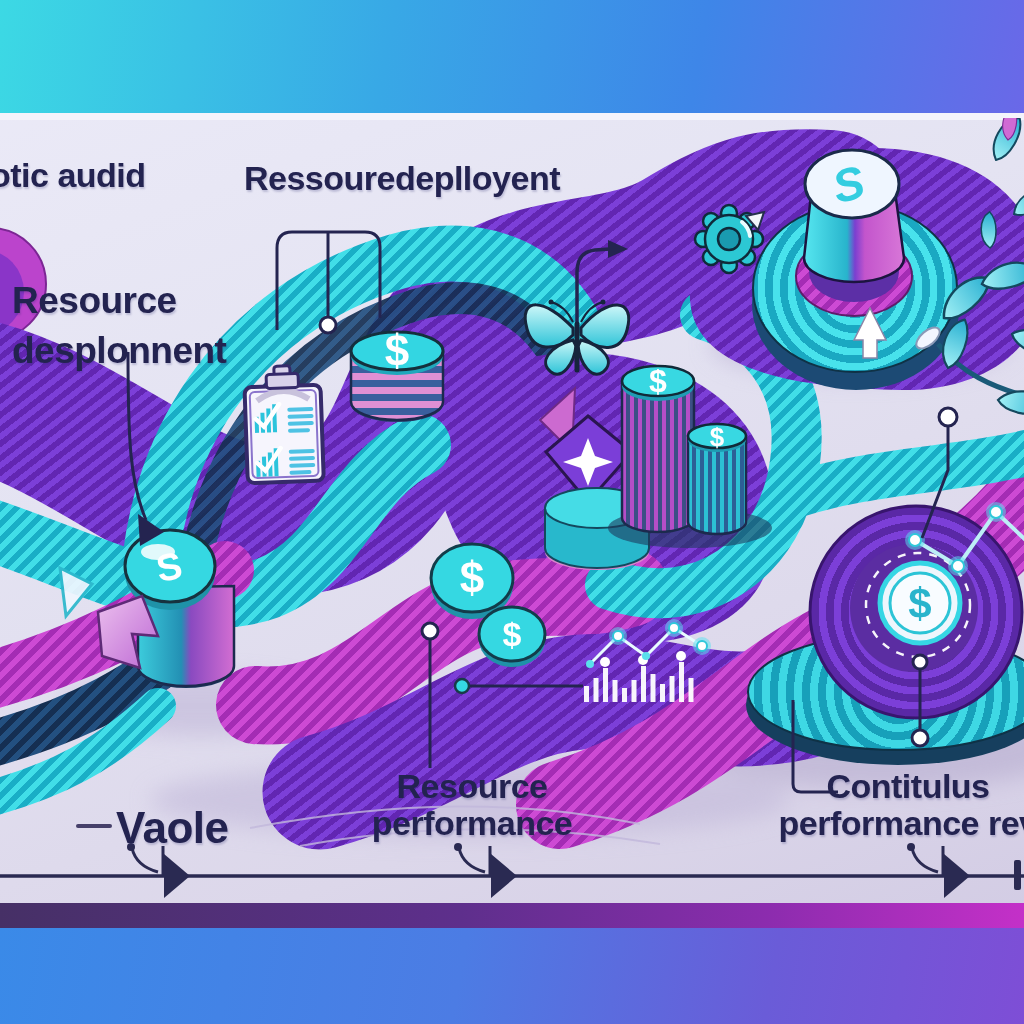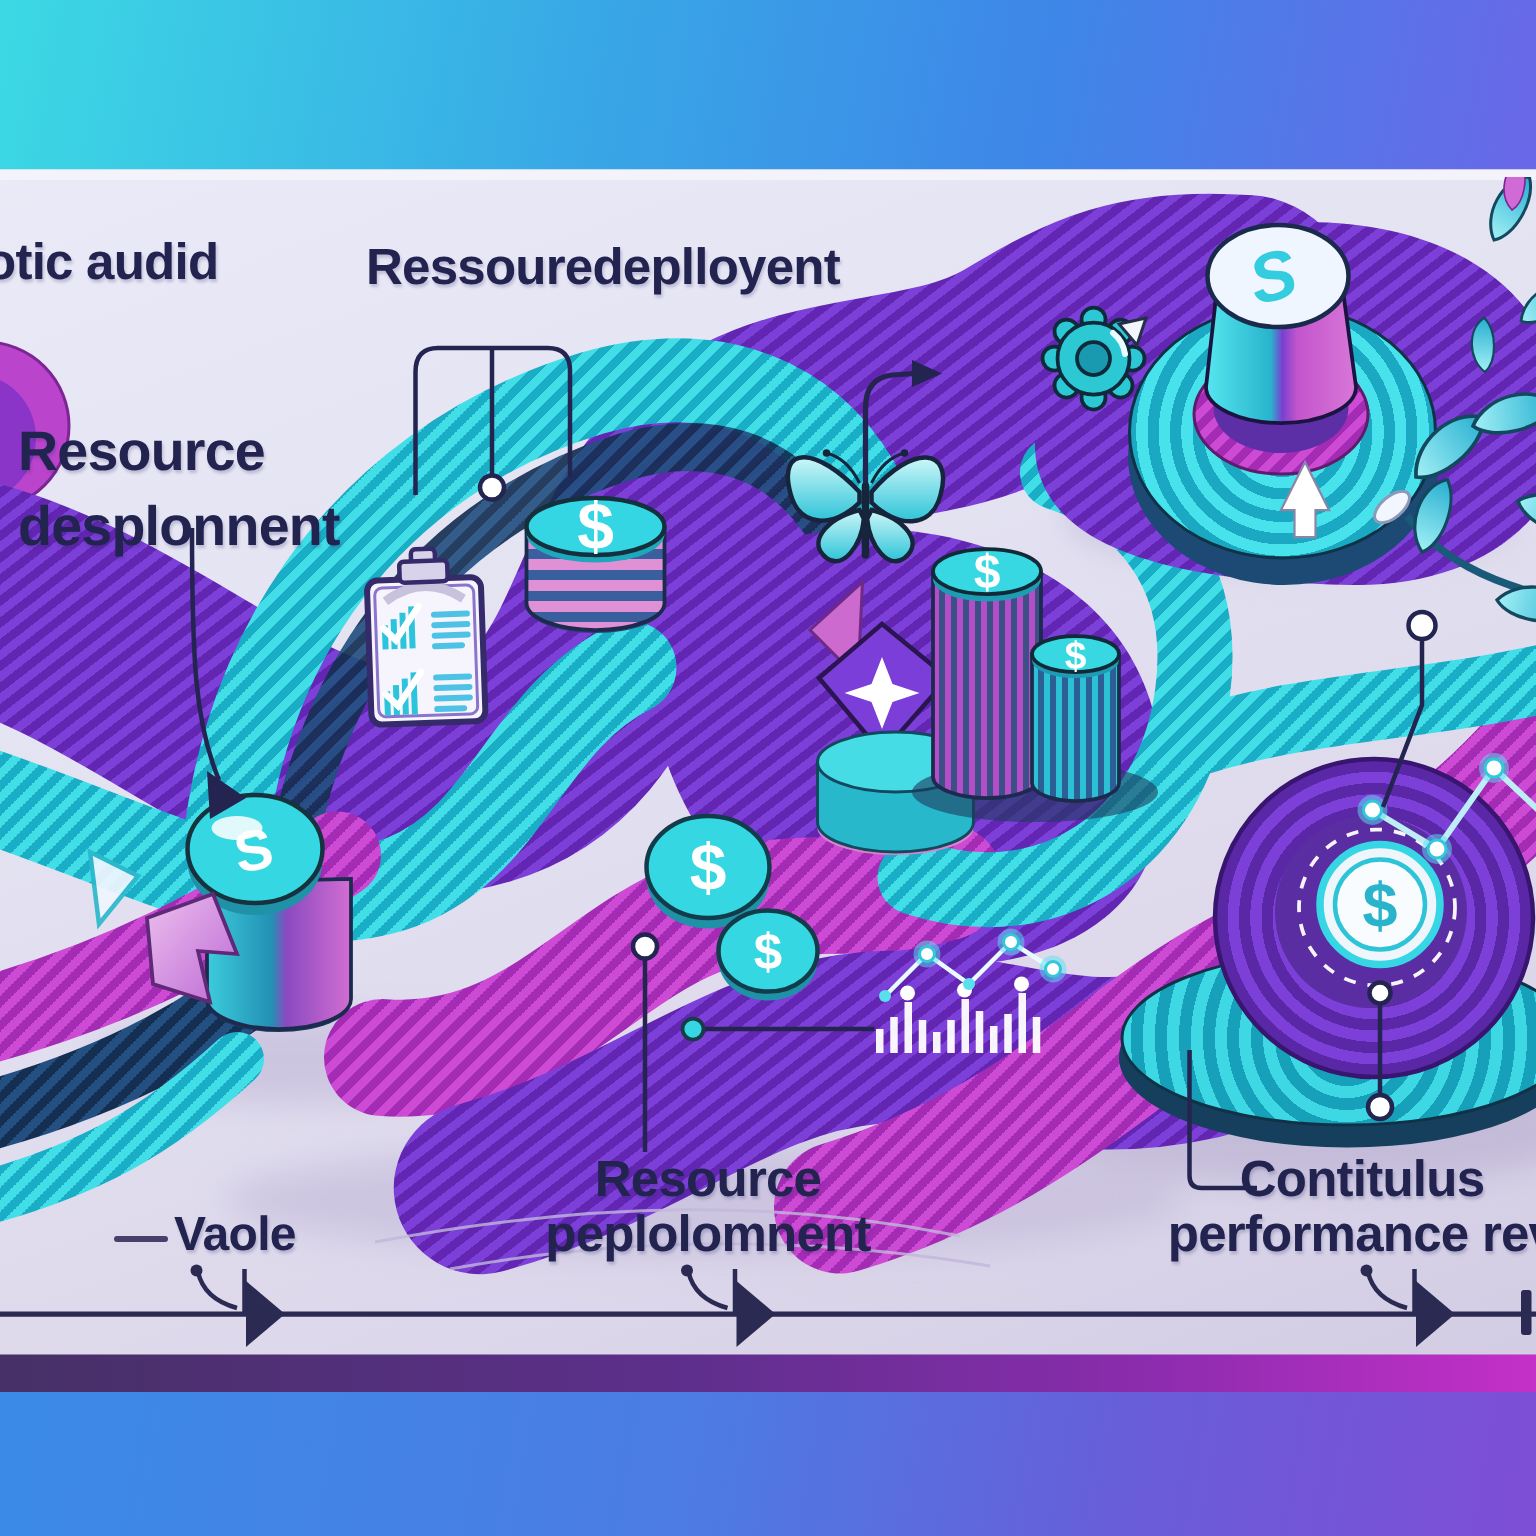--- a/index.html
+++ b/index.html
@@ -23,21 +23,21 @@
   }
   svg.canvas{position:absolute;left:0;top:0;}
   .lbl{
     position:absolute;color:#232350;font-weight:700;letter-spacing:-.5px;
     text-shadow:1px 2px 2px rgba(40,40,110,.22);line-height:1.0;white-space:nowrap;
   }
   .lbl .ln{display:block;}
   #lbl-top-left{left:-10px;top:158px;font-size:34px;}
   #lbl-top-center{left:244px;top:161px;font-size:34px;}
   #lbl-mid-left{left:12px;top:276px;font-size:37px;line-height:1.35;}
-  #lbl-bottom-left{left:116px;top:806px;font-size:32px;}
+  #lbl-bottom-left{left:116px;top:806px;font-size:44px;}
   #dash-vaole{position:absolute;left:76px;top:824px;width:36px;height:4px;background:#46406a;border-radius:2px;}
   #lbl-bottom-center{left:322px;top:768px;width:300px;text-align:center;font-size:34px;line-height:1.08;}
   #lbl-bottom-right{left:778px;top:768px;width:260px;text-align:center;font-size:34px;line-height:1.08;}
 </style>
 </head>
 <body>
 
 <div id="stage">
 
   <div class="band-top"></div>
@@ -423,21 +423,21 @@
     <span class="ln">desplonnent</span>
   </div>
 
   <div class="lbl" id="lbl-top-center">Ressouredeplloyent</div>
 
   <div id="dash-vaole"></div>
   <div class="lbl" id="lbl-bottom-left">Vaole</div>
 
   <div class="lbl" id="lbl-bottom-center">
     <span class="ln">Resource</span>
-    <span class="ln">peplolomnent</span>
+    <span class="ln">performance</span>
   </div>
 
   <div class="lbl" id="lbl-bottom-right">
     <span class="ln">Contitulus</span>
     <span class="ln">performance rev</span>
   </div>
 
 </div>
 
 </body></html>

